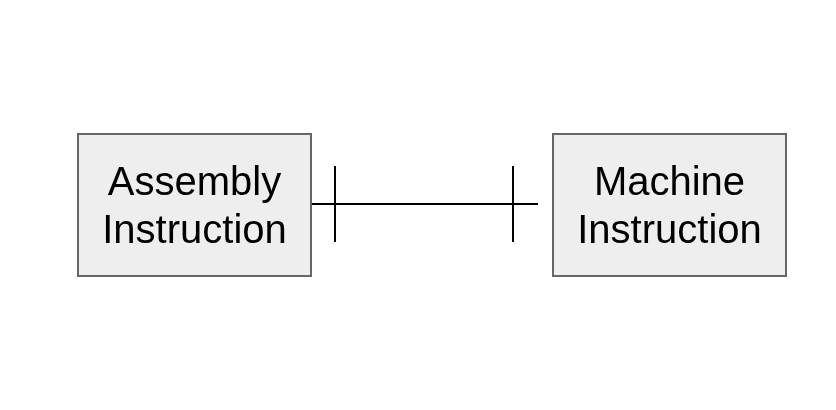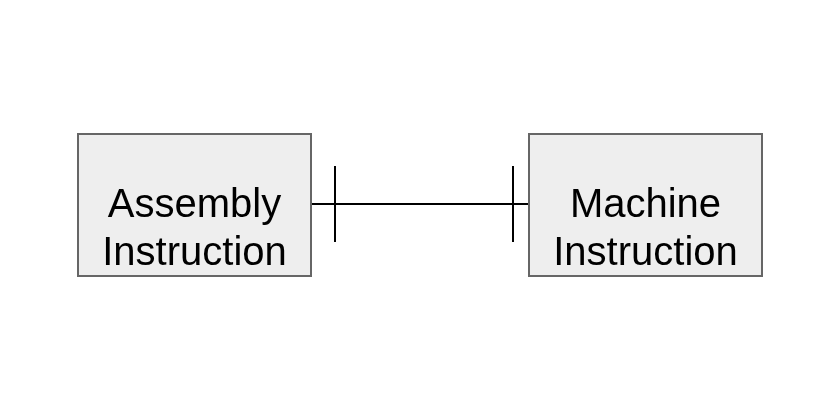--- a/index.html
+++ b/index.html
@@ -21,25 +21,25 @@
   }
   .node {
     position: absolute;
     top: 133px;
     width: 235px;
     height: 144px;
     box-sizing: border-box;
     background: var(--node-fill, #eeeeee);
     border: 2px solid var(--node-border, #666666);
     display: flex;
-    align-items: flex-end;
+    align-items: center;
     justify-content: center;
   }
   .node--left  { left: 77px; }
-  .node--right { left: 528px; }
+  .node--right { left: 552px; }
   .node-label {
     font-size: 40px;
     line-height: 48px;
     color: var(--text, #000000);
     text-align: center;
     white-space: pre-line;
   }
   .connector-line {
     position: absolute;
     left: 312px;

